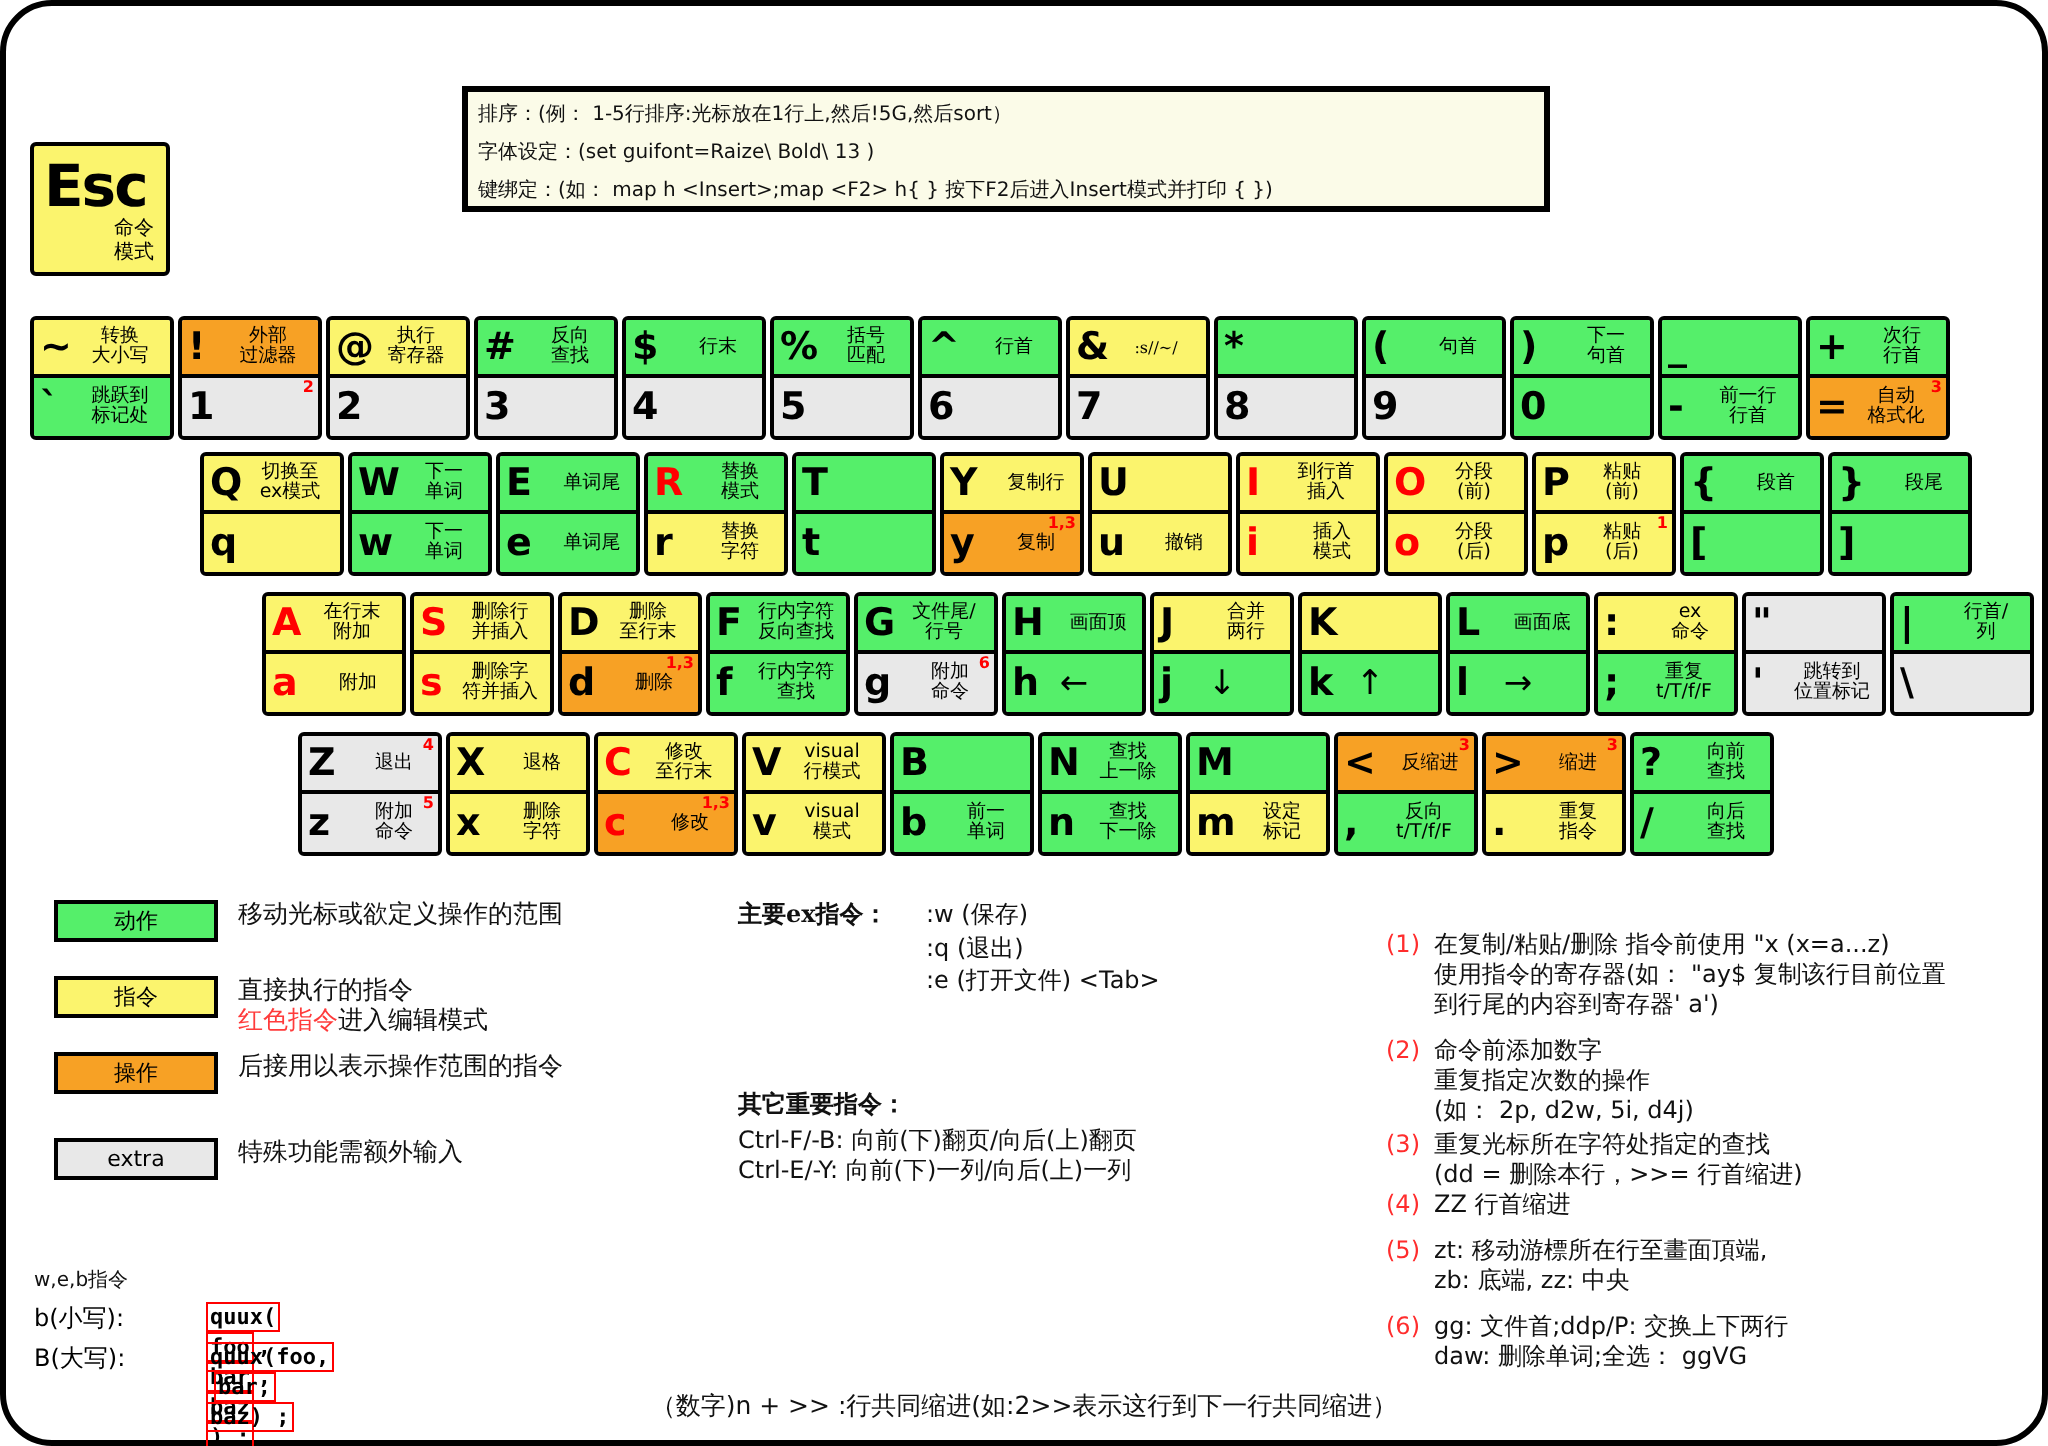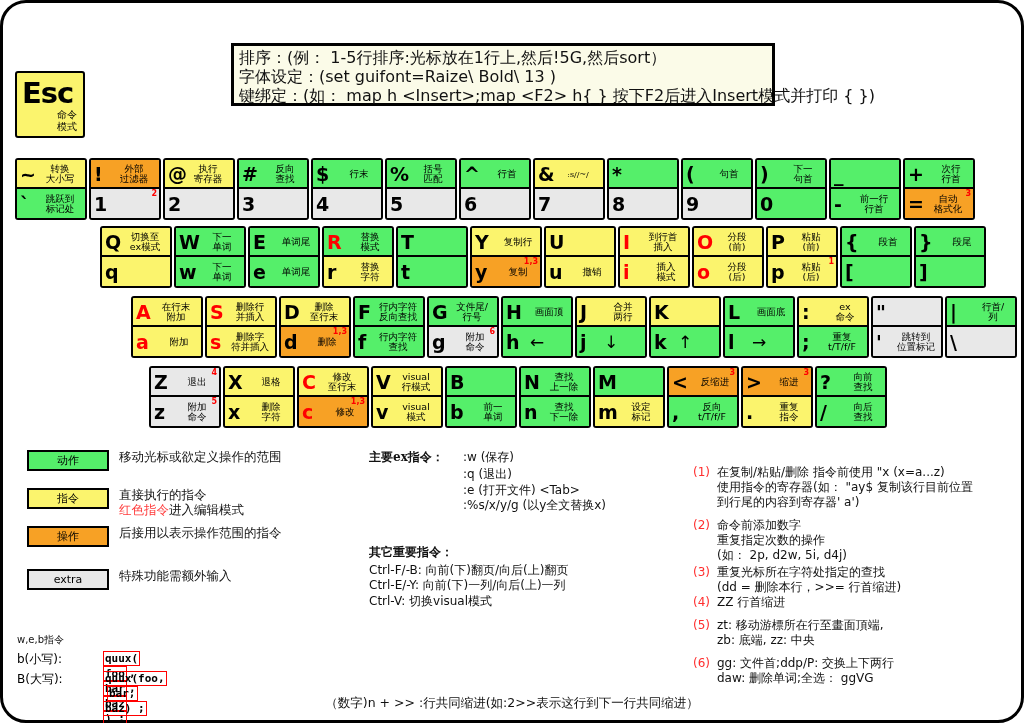--- a/index.html
+++ b/index.html
@@ -60,21 +60,21 @@
   #esc .escD{position:absolute;right:6px;bottom:3px;font-size:10px;line-height:12px;text-align:center;white-space:pre-line;}
 
   
   #infobox{
     position:absolute;left:228px;top:40px;width:544px;height:63px;
     box-sizing:border-box;
     background:#fbfbe8;
     border:3px solid #000;
     padding:2px 5px;
   }
-  #infobox div{font-size:16px;line-height:19px;white-space:nowrap;color:#111;}
+  #infobox div{font-size:10px;line-height:19px;white-space:nowrap;color:#111;}
 
   
   .lgbox{
     position:absolute;width:82px;height:21px;
     box-sizing:border-box;border:2px solid #000;
     font-size:11px;text-align:center;line-height:17px;
   }
   .lgtext{position:absolute;font-size:12.5px;line-height:15px;white-space:pre-line;color:#111;}
   .lgtext .rd{color:#ff3b3b;}
   .midcol{position:absolute;font-size:12px;line-height:15.5px;color:#111;}
@@ -632,28 +632,26 @@
       <div class="lgtext" style="left: 116px; top: 565px;"><div>特殊功能需额外输入</div></div>
     </div>
 
   <div class="midcol" style="left:366px;top:447px;">
     <div style="position:relative;height:17px;">
       <span class="lbl" style="font-weight:700;">主要ex指令：</span>
       <span style="position:absolute;left:94px;top:0;">:w (保存)</span>
     </div>
     <div style="padding-left:94px;"><span>:q (退出)</span></div>
     <div style="padding-left:94px;"><span>:e (打开文件) &lt;Tab&gt;</span></div>
-    <div style="padding-left:94px;"><span>:%s/x/y/g (以y全文替换x)</span></div>
   </div>
 
   <div class="midcol" style="left:366px;top:542px;">
     <div class="lbl" style="font-weight:700;margin-bottom:2px;">其它重要指令：</div>
     <div>Ctrl-F/-B: 向前(下)翻页/向后(上)翻页</div>
     <div>Ctrl-E/-Y: 向前(下)一列/向后(上)一列</div>
-    <div>Ctrl-V: 切换visual模式</div>
   </div>
 
   <div id="notes">
       <div class="note" style="left: 690px; top: 462px; width: 330px;">
         <span class="n">(1)</span>
         <span class="b">在复制/粘贴/删除 指令前使用 "x (x=a...z)
 使用指令的寄存器(如： "ay$ 复制该行目前位置
 到行尾的内容到寄存器' a')</span>
       </div>
       <div class="note" style="left: 690px; top: 515px; width: 330px;">

